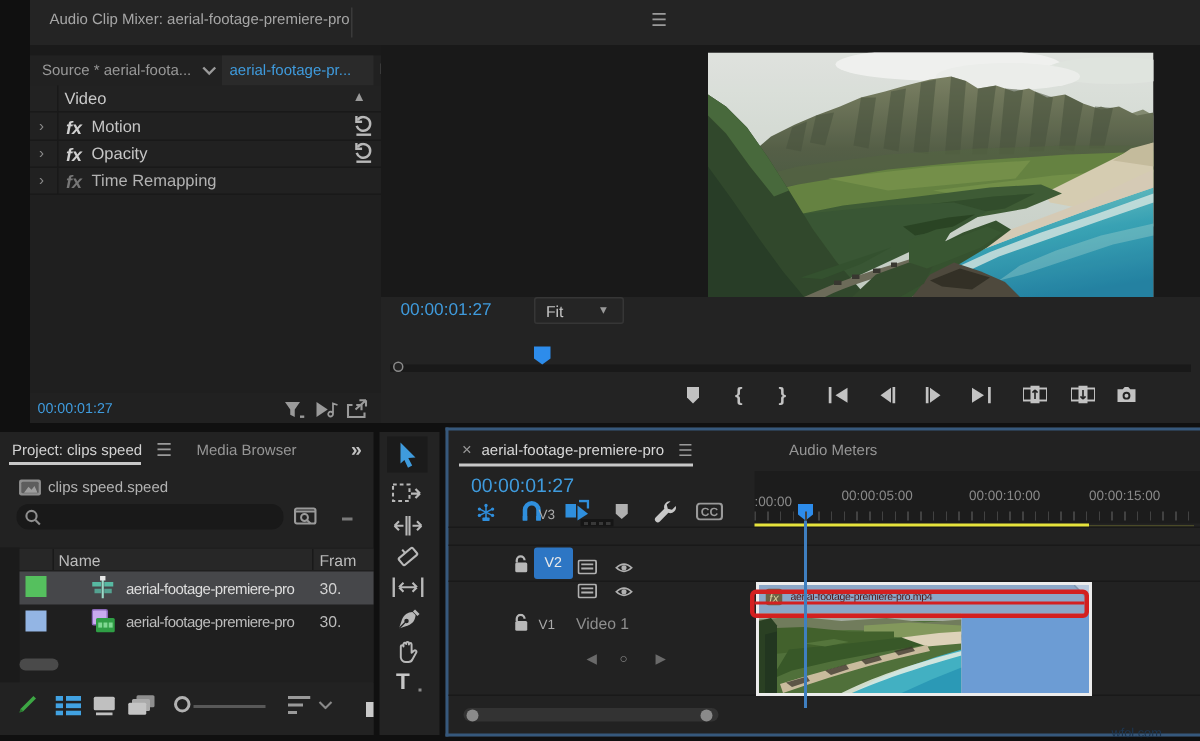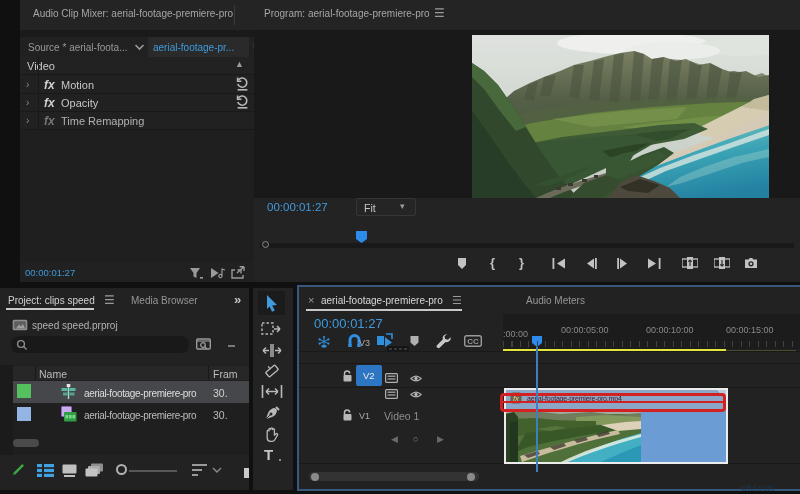--- a/index.html
+++ b/index.html
@@ -25,21 +25,21 @@
   <div class="abs" style="left:0;top:37px;width:249px;height:20px;background:#212121;"></div>
   <div class="txt" style="left:8px;top:42px;font-size:10px;color:#989898;">Source * aerial-foota...</div>
   <svg class="abs" style="left:114px;top:44px;" width="11" height="7" viewBox="0 0 11 7">
         <path d="M1.5 1 L5.5 5 L9.5 1" fill="none" stroke="#9a9a9a" stroke-width="1.6"></path>
       </svg>
   <div class="abs" style="left:128px;top:37px;width:101px;height:20px;background:#2a2a2a;"></div>
   <div class="txt" style="left:133px;top:42px;font-size:10px;color:#3f9bdd;">aerial-footage-pr...</div>
   <div class="txt" style="left:233px;top:40px;font-size:10px;color:#8a8a8a;">⊢</div>
 
   <div class="abs" style="left:0;top:57px;width:249px;height:17px;background:#222222;"></div>
-  <div class="txt" style="left:7px;top:60px;font-size:11px;color:#cacaca;">Video</div>
+  <div class="txt" style="left:23px;top:60px;font-size:11px;color:#cacaca;">Video</div>
   <div class="txt" style="left:215px;top:59px;font-size:9px;color:#9a9a9a;">▲</div>
   <div class="abs" style="left:0;top:74px;width:249px;height:1px;background:#191919;"></div>
 
   <div class="abs" style="left:18px;top:57px;width:1px;height:73px;background:#191919;"></div>
 
   <div class="txt" style="left:6px;top:79px;font-size:10px;color:#8a8a8a;">›</div>
   <div class="txt" style="left:24px;top:78px;font-size:12px;color:#d0d0d0;font-style:italic;font-weight:bold;">fx</div>
   <div class="txt" style="left:41px;top:79px;font-size:11px;color:#c6c6c6;">Motion</div>
   <svg class="abs" style="left:216px;top:77px;" width="13" height="14" viewBox="0 0 13 14">
     <path d="M2.4 3 A4.6 4.6 0 1 1 1.8 6.9" fill="none" stroke="#b8b8b8" stroke-width="1.6"></path>
@@ -81,21 +81,20 @@
 
   <svg class="abs" style="left:211px;top:266px;" width="15" height="13" viewBox="0 0 15 13">
     <path d="M4 4 H1 V12 H12 V9" fill="none" stroke="#9a9a9a" stroke-width="1.4"></path>
     <path d="M6 7 L13 0.8 M13 0.8 H8.6 M13 0.8 V5" stroke="#9a9a9a" stroke-width="1.4" fill="none"></path>
     <path d="M6.5 4 H10 V7.5" fill="none" stroke="#9a9a9a" stroke-width="1.4"></path>
   </svg>
 </div>
 
 <div class="abs" id="prog" style="left:254px;top:0;width:546px;height:282px;background:#232323;">
   <div class="abs" style="left:0;top:0;width:546px;height:30px;background:#242424;"></div>
-  <div class="txt" style="left:10px;top:8px;font-size:10px;color:#a6a6a6;">Program: aerial-footage-premiere-pro</div>
   <div class="txt" style="left:180px;top:6px;font-size:12px;color:#9a9a9a;">☰</div>
 
   <div class="abs" style="left:0;top:30px;width:546px;height:168px;background:#191919;"></div>
 
   <svg class="abs" id="vidframe" style="left:218px;top:35px;" width="297" height="163" viewBox="0 0 297 163">
     <defs>
       <linearGradient id="sky" x1="0" y1="0" x2="0" y2="1">
         <stop offset="0" stop-color="#edf0ed"></stop>
             <stop offset="1" stop-color="#ccd6cd"></stop>
       </linearGradient>
@@ -232,21 +231,21 @@
   <div class="abs" style="left:6px;top:20px;width:88px;height:2px;background:#c8c8c8;"></div>
   <div class="txt" style="left:104px;top:5px;font-size:12px;color:#9a9a9a;">☰</div>
   <div class="txt" style="left:131px;top:7px;font-size:10px;color:#969696;">Media Browser</div>
   <div class="txt" style="left:234px;top:4px;font-size:13px;color:#c2c2c2;font-weight:bold;letter-spacing:-2px;">»</div>
 
   <svg class="abs" style="left:12px;top:31px;" width="16" height="12" viewBox="0 0 16 12">
     <rect x="0.7" y="0.7" width="14.6" height="10.6" rx="1.5" fill="#8e8e8e"></rect>
     <rect x="2.2" y="2.2" width="11.6" height="7.6" rx="1" fill="#5d5d5d"></rect>
     <path d="M4 9.5 L7 5.5 L9 7.5 L11 5 L13 9.5 Z" fill="#9e9e9e"></path>
   </svg>
-  <div class="txt" style="left:32px;top:32px;font-size:10px;color:#b2b2b2;">speed speed.prproj</div>
+  <div class="txt" style="left:32px;top:32px;font-size:10px;color:#b2b2b2;">clips speed.speed</div>
 
   <div class="abs" style="left:11px;top:48px;width:178px;height:17px;background:#191919;border-radius:8px;"></div>
   <svg class="abs" style="left:16px;top:51px;" width="12" height="12" viewBox="0 0 12 12">
     <circle cx="5" cy="5" r="3.4" fill="none" stroke="#8e8e8e" stroke-width="1.4"></circle>
     <line x1="7.6" y1="7.6" x2="10.6" y2="10.6" stroke="#8e8e8e" stroke-width="1.4"></line>
   </svg>
   <svg class="abs" style="left:196px;top:49px;" width="17" height="14" viewBox="0 0 17 14">
     <rect x="0.7" y="2" width="13.6" height="10" rx="1.2" fill="none" stroke="#9a9a9a" stroke-width="1.4"></rect>
     <path d="M0.7 4 H14.3" stroke="#9a9a9a" stroke-width="1.2"></path>
     <circle cx="7" cy="8" r="2.3" fill="none" stroke="#9a9a9a" stroke-width="1.3"></circle>

